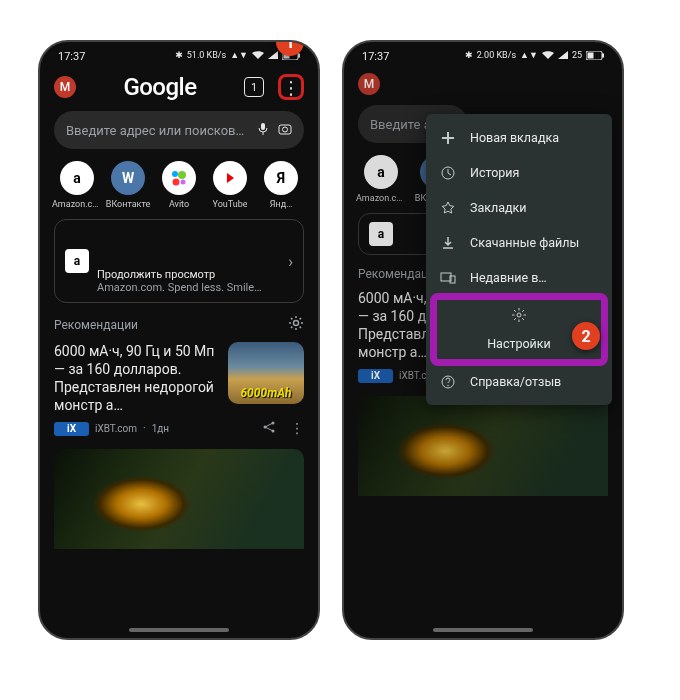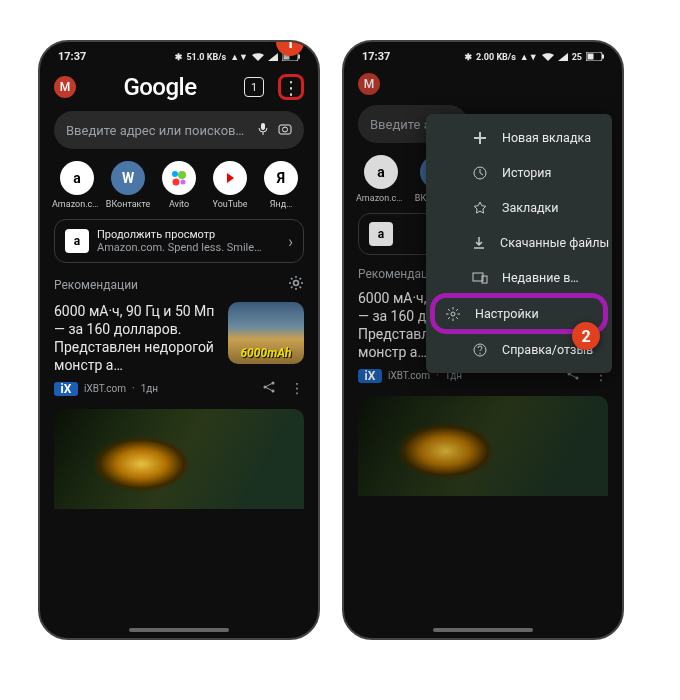--- a/index.html
+++ b/index.html
@@ -23,25 +23,24 @@
     border-radius: 30px;
     border: 2px solid #444;
     position: relative;
     overflow: hidden;
     color: #e8e8e8;
     font-size: 12px;
   }
   .status-bar {
     display: flex;
     justify-content: space-between;
-    align-items: center;
+    align-items: flex-start;
     padding: 8px 18px 4px 18px;
     font-size: 11px;
     color: #e8e8e8;
-    font-weight: bold;
   }
   .status-right { display: flex; gap: 4px; align-items: center; font-size: 9px; }
   .status-right svg { display: block; }
   .header {
     display: flex;
     align-items: center;
     padding: 6px 14px 10px 14px;
     gap: 10px;
   }
   .avatar {
@@ -121,21 +120,21 @@
     border-radius: 12px;
     padding: 8px 10px;
     display: flex;
     align-items: center;
     gap: 8px;
   }
   .cc-icon {
     width: 24px; height: 24px; border-radius: 4px; background:#fff;
     display:flex;align-items:center;justify-content:center; font-weight:700; font-size:12px; color:#000;
   }
-  .cc-text { flex:1; font-size: 11px; }
+  .cc-text { flex:1; font-size: 11px; margin-top: 40px; }
   .cc-sub { color:#9aa0a6; }
   .cc-arrow { color:#9aa0a6; font-size:16px; }
   .recs-row {
     display:flex; justify-content: space-between; align-items:center;
     padding: 0 14px 8px 14px;
     color:#9aa0a6; font-size:12px;
   }
   .article {
     margin: 0 14px;
   }
@@ -150,22 +149,22 @@
     position:absolute; bottom:4px; left:4px; right:4px;
     font-size: 12px; font-weight:700; font-style: italic; color:#f0e000;
     text-align:center;
     text-shadow: 1px 1px 1px #000;
   }
   .art-meta {
     display:flex; align-items:center; gap:6px;
     color:#9aa0a6; font-size:10px; padding: 6px 0;
   }
   .src-badge {
-    width:24px;height:14px;border-radius:3px;background:#1a5fb4;color:#fff;
-    display:flex;align-items:center;justify-content:center;font-size:12px;font-weight:700;
+    width:35px;height:14px;border-radius:3px;background:#1a5fb4;color:#fff;
+    display:flex;align-items:center;justify-content:center;font-size:10px;font-weight:700;
   }
   .art-actions { margin-left:auto; display:flex; gap:14px; color:#9aa0a6; font-size:14px; }
   .feed-img {
     margin: 6px 14px 0 14px;
     height: 100px;
     border-radius: 10px 10px 0 0;
     background:
       radial-gradient(ellipse 70px 40px at 35% 55%, #e8c040 0%, #b07000 35%, #3a2800 60%, transparent 70%),
       radial-gradient(circle 8px at 40% 45%, #1a4020 0%, transparent 100%),
       linear-gradient(120deg, #0a1008 0%, #1a2810 25%, #2a3818 50%, #1a3020 80%);
@@ -183,28 +182,29 @@
     background:#2a3232;
     border-radius: 6px;
     box-shadow: 0 4px 20px rgba(0,0,0,0.6);
     padding: 6px 0;
   }
   .menu-item {
     display:flex; align-items:center; gap:14px;
     padding: 10px 14px;
     font-size: 12.5px;
     color:#e8e8e8;
-    white-space:nowrap; overflow:hidden; text-overflow:ellipsis;margin-left:32px;
+    white-space:nowrap; overflow:hidden; text-overflow:ellipsis;
   }
   .menu-item .mi-icon { width:16px; display:flex; justify-content:center; color:#c8c8c8; }
   .menu-item.highlight {
-    border: 5px solid #a21caf;
-    border-radius: 16px;
+    border: 7px solid #a21caf;
+    border-radius: 8px;
     margin: -2px 4px;
     padding: 8px 10px;
+    flex-direction: column;
   }
 
   .callout {
     position:absolute;
     width:28px;height:28px;border-radius:50%;
     background:#e04020;
     color:#fff;
     display:flex;align-items:center;justify-content:center;
     font-weight:700; font-size:16px;
     box-shadow: 0 2px 6px rgba(0,0,0,0.5);

